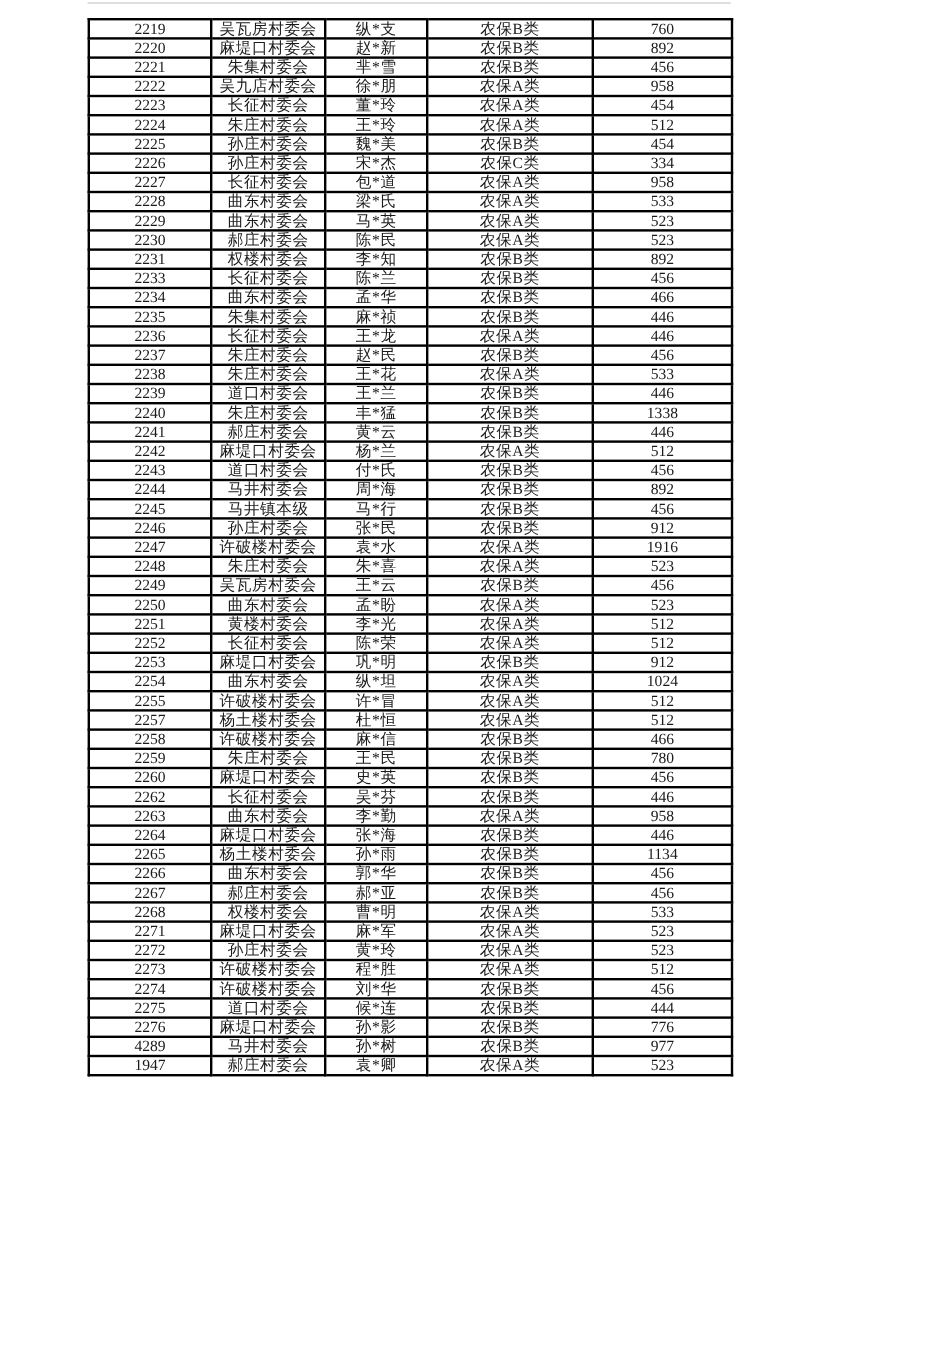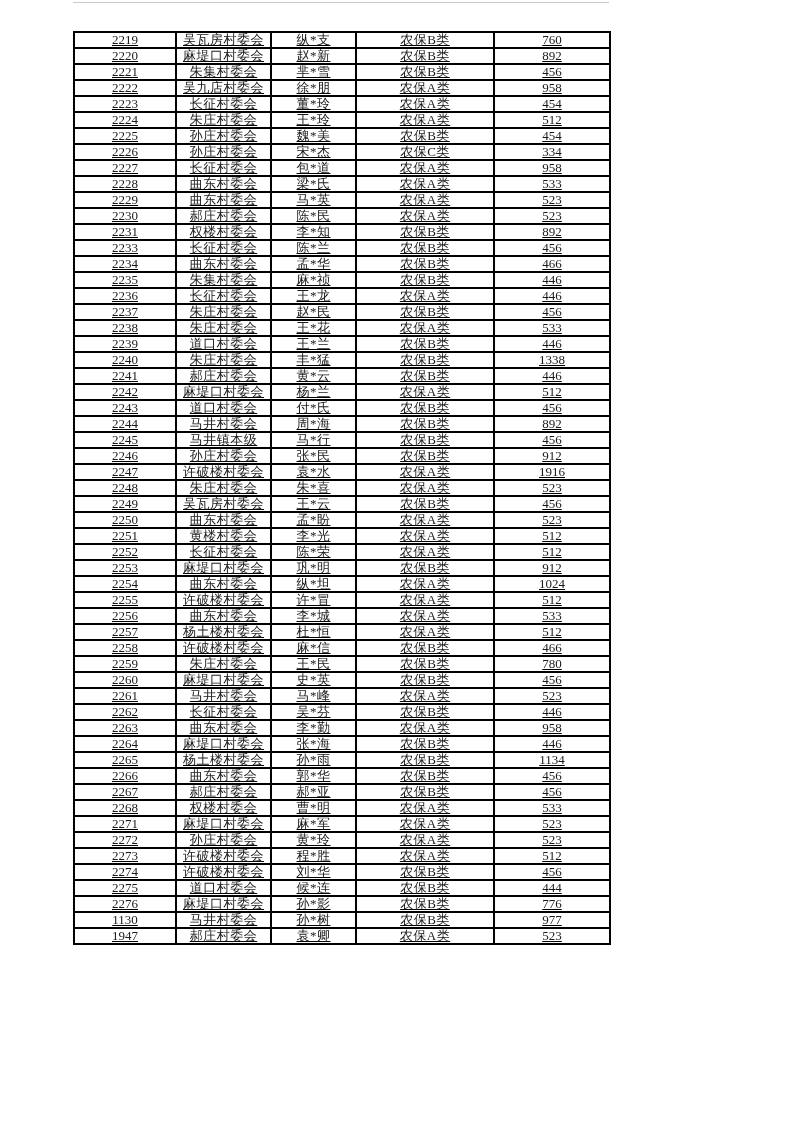--- a/index.html
+++ b/index.html
@@ -19,25 +19,24 @@
     position: absolute;
     left: 73px;
     top: 2px;
     width: 536px;
     height: 1px;
     background: #c9c9c9;
   }
   table.roster {
     position: absolute;
     left: 73px;
-    top: 31px;
+    top: 15px;
     width: 536px;
     border-collapse: collapse;
     table-layout: fixed;
-    text-decoration: underline;
   }
   table.roster td {
     border: 2px solid #000000;
     height: 14px;
     padding: 0;
     text-align: center;
     vertical-align: middle;
     font-size: 13px;
     line-height: 14px;
     color: #1a1a1a;
@@ -309,27 +308,20 @@
           <td class="num">1024</td>
         </tr>
         <tr>
           <td class="num">2255</td>
           <td>许破楼村委会</td>
           <td>许*冒</td>
           <td>农保A类</td>
           <td class="num">512</td>
         </tr>
         <tr>
-          <td class="num">2256</td>
-          <td>曲东村委会</td>
-          <td>李*城</td>
-          <td>农保A类</td>
-          <td class="num">533</td>
-        </tr>
-        <tr>
           <td class="num">2257</td>
           <td>杨土楼村委会</td>
           <td>杜*恒</td>
           <td>农保A类</td>
           <td class="num">512</td>
         </tr>
         <tr>
           <td class="num">2258</td>
           <td>许破楼村委会</td>
           <td>麻*信</td>
@@ -344,27 +336,20 @@
           <td class="num">780</td>
         </tr>
         <tr>
           <td class="num">2260</td>
           <td>麻堤口村委会</td>
           <td>史*英</td>
           <td>农保B类</td>
           <td class="num">456</td>
         </tr>
         <tr>
-          <td class="num">2261</td>
-          <td>马井村委会</td>
-          <td>马*峰</td>
-          <td>农保A类</td>
-          <td class="num">523</td>
-        </tr>
-        <tr>
           <td class="num">2262</td>
           <td>长征村委会</td>
           <td>吴*芬</td>
           <td>农保B类</td>
           <td class="num">446</td>
         </tr>
         <tr>
           <td class="num">2263</td>
           <td>曲东村委会</td>
           <td>李*勤</td>
@@ -442,21 +427,21 @@
           <td class="num">444</td>
         </tr>
         <tr>
           <td class="num">2276</td>
           <td>麻堤口村委会</td>
           <td>孙*影</td>
           <td>农保B类</td>
           <td class="num">776</td>
         </tr>
         <tr>
-          <td class="num">1130</td>
+          <td class="num">4289</td>
           <td>马井村委会</td>
           <td>孙*树</td>
           <td>农保B类</td>
           <td class="num">977</td>
         </tr>
         <tr>
           <td class="num">1947</td>
           <td>郝庄村委会</td>
           <td>袁*卿</td>
           <td>农保A类</td>

